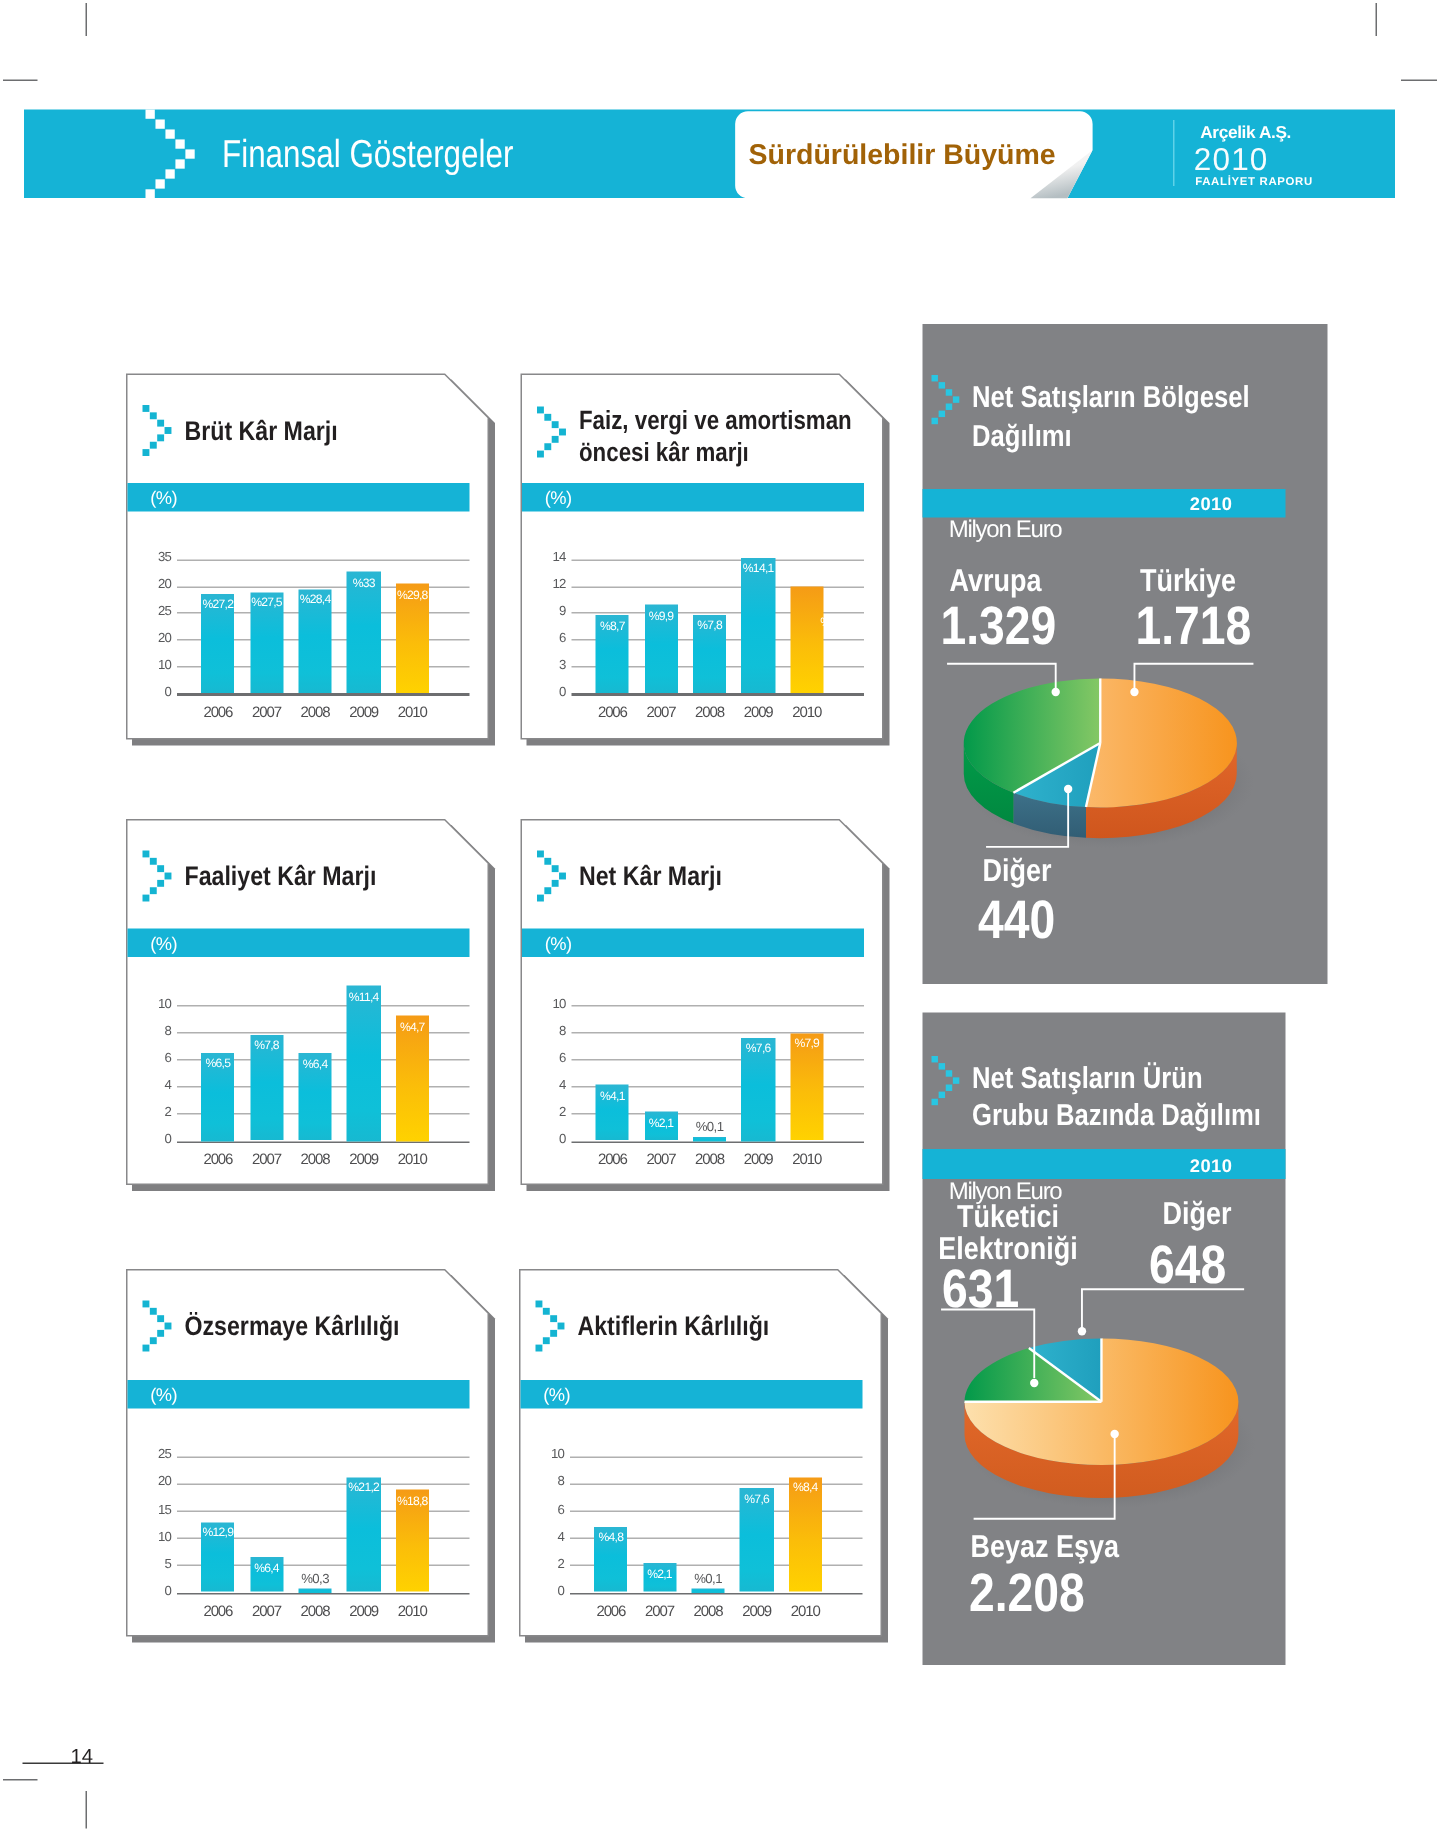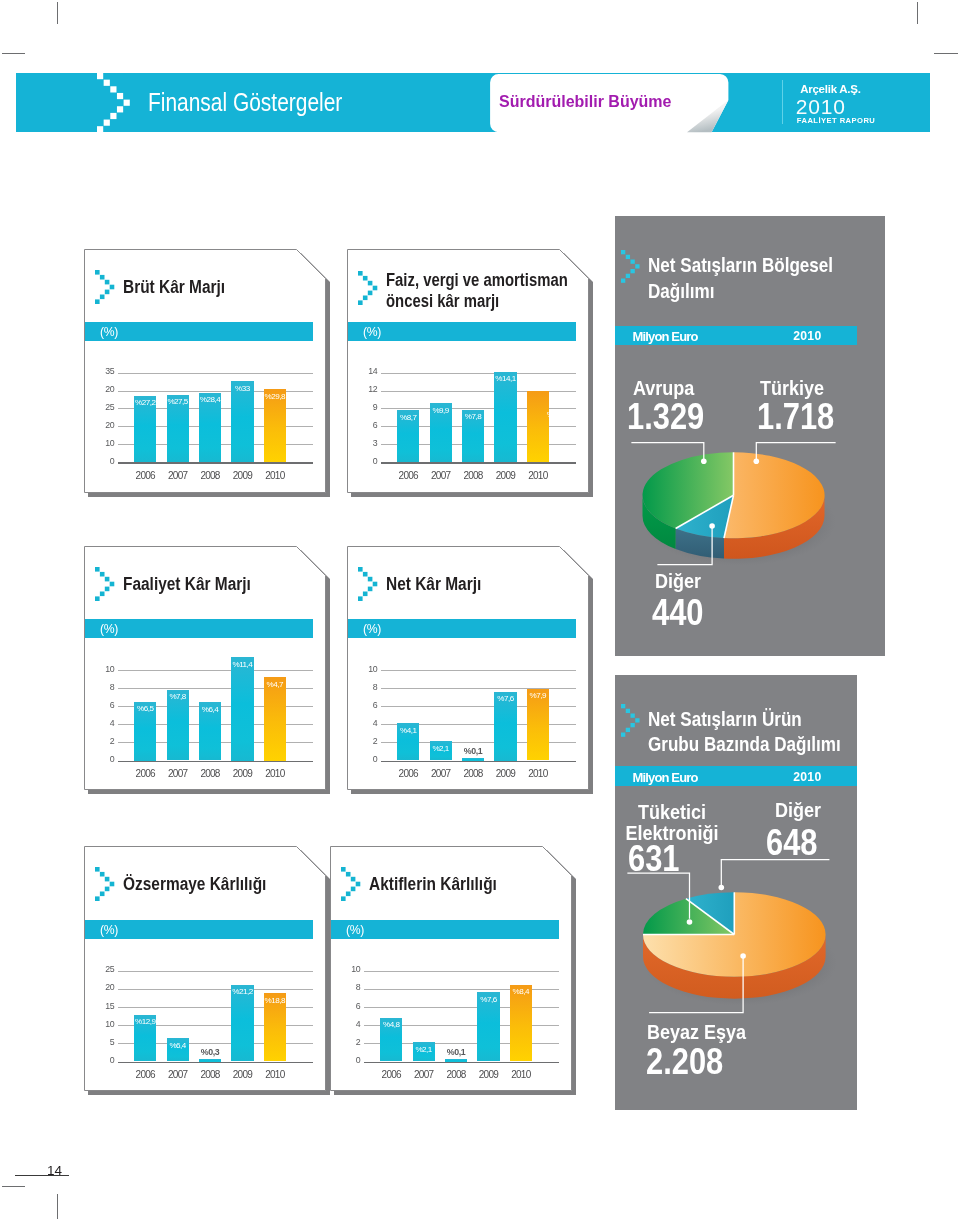--- a/index.html
+++ b/index.html
@@ -4,37 +4,37 @@
 <style>
 html,body{margin:0;padding:0;}
 body{width:960px;height:1221px;background:#ffffff;
   font-family:"Liberation Sans",sans-serif;position:relative;overflow:hidden;}
 .page{position:absolute;left:0;top:0;width:960px;height:1221px;}
 .cmark{position:absolute;background:#6d6e70;}
 .hdrbar{position:absolute;left:16px;top:73px;width:914px;height:59px;background:#15b3d6;}
 .hdrchev{position:absolute;left:96.5px;top:73px;}
 .hdrtitle{position:absolute;left:147.9px;top:86.7px;font-size:26px;color:#ffffff;font-weight:400;
   white-space:nowrap;transform:scaleX(0.805);transform-origin:0 0;}
-.tablabel{position:absolute;left:499px;top:92.9px;font-size:16px;color:#a21caf;font-weight:bold;white-space:nowrap;}
+.tablabel{position:absolute;left:499px;top:92.9px;font-size:19px;color:#a16207;font-weight:bold;white-space:nowrap;}
 .logosep{position:absolute;left:781.5px;top:80px;width:1px;height:44px;background:#5fd2e8;}
 .logo{position:absolute;left:796.8px;top:80px;width:90px;height:50px;}
 .card{position:absolute;}
 .cardtitle{position:absolute;color:#221f20;font-weight:bold;transform-origin:0 0;}
 .unitlabel{position:absolute;font-size:12.2px;color:#ffffff;letter-spacing:-0.35px;}
 .ytick{position:absolute;font-size:8.8px;color:#58595b;text-align:right;letter-spacing:-0.55px;}
 .xtick{position:absolute;font-size:10px;color:#4d4d4f;text-align:center;letter-spacing:-0.75px;}
 .gridline{position:absolute;height:1px;background:#b0b0b0;}
 .axisline{position:absolute;height:1.5px;background:#6d6e70;}
 .bar{position:absolute;}
 .barlabel{position:absolute;font-size:8.1px;color:#ffffff;text-align:center;white-space:nowrap;letter-spacing:-0.5px;}
-.barlabel.dark{color:#58595b;font-size:8.8px;letter-spacing:-0.4px;font-weight:bold;}
+.barlabel.dark{color:#58595b;font-size:8.8px;letter-spacing:-0.4px;}
 .gpanel{position:absolute;background:#818285;}
 .gtitle{position:absolute;color:#ffffff;font-weight:bold;font-size:20.2px;line-height:25.6px;transform:scaleX(0.846);transform-origin:0 0;}
 .gunitbar{position:absolute;background:#15b3d6;}
-.gunit{position:absolute;font-size:13px;color:#ffffff;font-weight:bold;letter-spacing:-0.85px;}
+.gunit{position:absolute;font-size:16px;color:#ffffff;font-weight:normal;letter-spacing:-0.85px;margin-top:16px;}
 .gyear{position:absolute;font-size:12.2px;color:#ffffff;font-weight:bold;letter-spacing:0.3px;}
 .sname{position:absolute;color:#ffffff;font-weight:bold;font-size:21px;line-height:25.2px;white-space:nowrap;transform:scaleX(0.857);transform-origin:0 0;}
 .sval{position:absolute;color:#ffffff;font-weight:bold;font-size:36px;line-height:34px;white-space:nowrap;transform:scaleX(0.857);transform-origin:0 0;}
 .pagenum{position:absolute;font-size:13.5px;color:#221f20;}
 .prule{position:absolute;background:#3a3a3a;height:1px;}
 svg{display:block;overflow:visible;}
 </style>
 </head>
 <body>
 
@@ -316,21 +316,21 @@
 <div class="barlabel dark" style="left:108.9px;top:200.5px;width:34.3px;">%0,3</div>
 <div class="xtick" style="left:106.9px;top:223.1px;width:38.3px;">2008</div>
 <div class="bar" style="left:147.3px;top:138.6px;width:22.3px;height:76.9px;background:linear-gradient(180deg,#2bb6d3 0%,#0bbedb 45%,#0fc0d8 80%,#17b9d1 100%);"></div>
 <div class="barlabel" style="left:141.3px;top:141.1px;width:34.3px;">%21,2</div>
 <div class="xtick" style="left:139.3px;top:223.1px;width:38.3px;">2009</div>
 <div class="bar" style="left:179.7px;top:147.3px;width:22.3px;height:68.2px;background:linear-gradient(180deg,#f59b16 0%,#fbbd09 55%,#ffd200 100%);"></div>
 <div class="barlabel" style="left:173.7px;top:149.8px;width:34.3px;">%18,8</div>
 <div class="xtick" style="left:171.7px;top:223.1px;width:38.3px;">2010</div>
 </div>
 </div>
-<div class="card" style="left:330px;top:846px;width:242px;height:245px;">
+<div class="card" style="left:346px;top:846px;width:242px;height:245px;">
 <svg width="248" height="251" viewBox="0 0 248 251" style="position:absolute;left:0;top:0;">
 <path d="M4 4 H217 L246 33 V249 H4 Z" fill="#7f7f81"></path>
 <path d="M0.5 0.5 H212.5 L241.5 29.5 V244.5 H0.5 Z" fill="#ffffff" stroke="#88888a" stroke-width="1"></path>
 </svg>
 <div style="position:absolute;left:11.4px;top:20.9px;">
         <svg width="19.30" height="34.00" viewBox="0 0 19.30 34.00">
           <rect x="0.00" y="0.00" width="4.60" height="4.60" fill="#14b4d2"></rect>
           <rect x="4.90" y="4.90" width="4.60" height="4.60" fill="#14b4d2"></rect>
           <rect x="9.80" y="9.80" width="4.60" height="4.60" fill="#14b4d2"></rect>
           <rect x="14.70" y="14.70" width="4.60" height="4.60" fill="#14b4d2"></rect>

